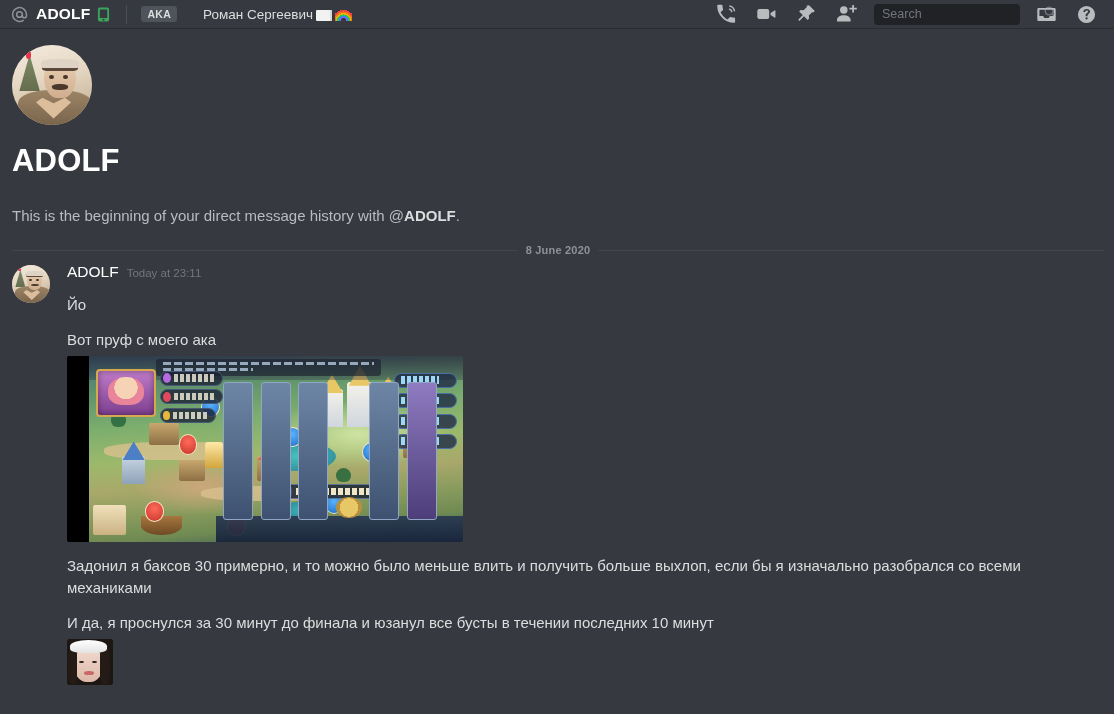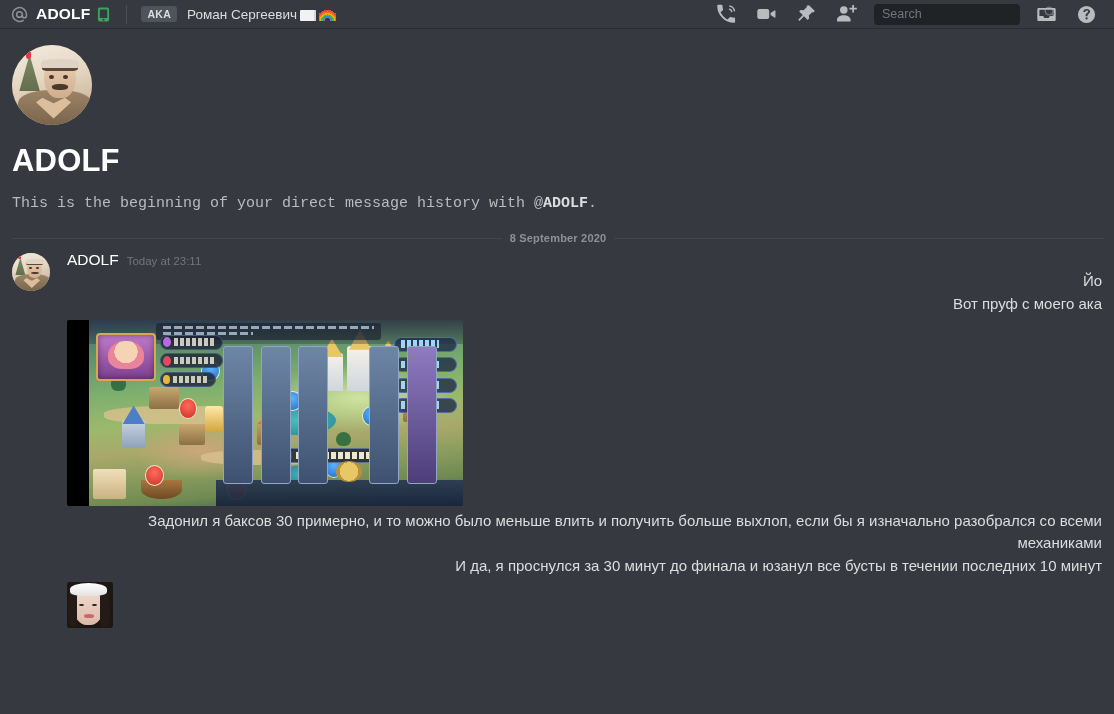--- a/index.html
+++ b/index.html
@@ -31,21 +31,21 @@
     width: 1px; height: 19px; background: #4a4d54;
     margin: 0 14px 0 16px;
   }
   .aka-badge {
     background: #4f545c; color: #dcddde;
     font-size: 10.5px; font-weight: bold;
     padding: 2px 6px 2.5px; border-radius: 3px;
     letter-spacing: .3px;
   }
   .aka-name {
-    font-size: 13.5px; color: #dcddde; margin-left: 10px;
+    font-size: 13.5px; color: #dcddde; margin-left: 26px;
     display: flex; align-items: center; gap: 3px;
   }
   .flag-emo {
     display:inline-block; width:16px; height:11px;
     background:#f2f2f2; border-radius:1px;
     box-shadow: inset -2px 0 0 #d6d6d6;
     position: relative; top: 1px;
   }
   .rainbow-emo {
     display:inline-block; width:17px; height:11px; position:relative; top:1px;
@@ -84,21 +84,21 @@
   .big-avatar {
     width: 80px; height: 80px; border-radius: 50%;
     overflow: hidden; position: relative;
     background: #8a7a68;
   }
   .intro-name {
     font-size: 31px; font-weight: bold; color: #fff;
     margin-top: 18px; letter-spacing: .2px;
   }
   .intro-sub {
-    font-size: 15px; color: #b9bbbe; margin-top: 16px; font-family: Liberation Mono, monospace;
+    font-size: 15px; color: #b9bbbe; margin-top: 28px;
   }
   .intro-sub b { color: #dcddde; font-weight: bold; }
 
   
   .divider {
     display: flex; align-items: center;
     margin: 20px 10px 0 12px;
   }
   .divider .line { flex: 1; height: 1px; background: #42454a; }
   .divider .lbl {
@@ -112,21 +112,21 @@
     width: 38px; height: 38px; border-radius: 50%;
     flex: none; overflow: hidden; margin-right: 17px;
     background: #8a7a68; position: relative;
   }
   .msg-body { flex: 1; min-width: 0; margin-top: -2px; }
   .msg-head { display: flex; align-items: baseline; gap: 8px; }
   .msg-author { font-size: 15.5px; color: #fff; font-weight: 500; }
   .msg-time { font-size: 11.5px; color: #72767d; }
   .msg-line {
     font-size: 15px; color: #dcddde; line-height: 22px;
-    margin-top: 1px; word-wrap: break-word; text-align: right;
+    margin-top: 13px; word-wrap: break-word;
   }
   .redact {
     display: inline-block; background: #000;
     vertical-align: middle; position: relative; top: -1px;
   }
   .r1 { width: 24px; height: 22px; }
   .r2 { width: 52px; height: 26px; }
   .r3 { width: 44px; height: 20px; }
 
   
@@ -451,21 +451,21 @@
       </span>
     </div>
     <div class="intro-name">ADOLF</div>
     <div class="intro-sub">
       <span>This is the beginning of your direct message history with @</span><b>ADOLF</b><span>.</span>
     </div>
   </div>
 
   <div class="divider">
     <span class="line"></span>
-    <span class="lbl">8 September 2020</span>
+    <span class="lbl">8 June 2020</span>
     <span class="line"></span>
   </div>
 
   <div class="msg">
 
     <div class="msg-avatar">
       <span class="av-art">
         <span class="av-wall"></span>
         <span class="av-tree"></span>
         <span class="av-star"></span>

